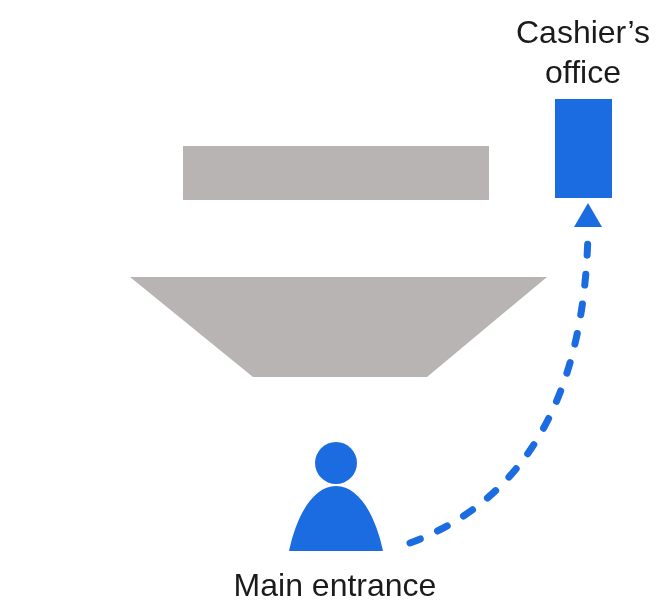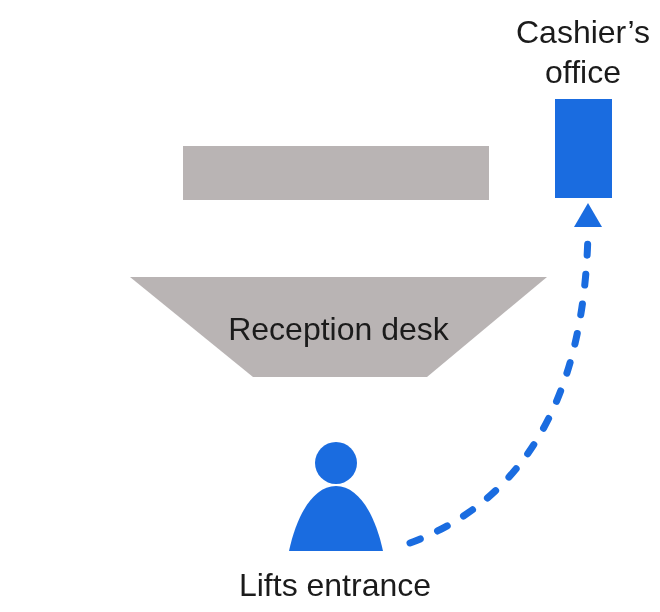--- a/index.html
+++ b/index.html
@@ -71,17 +71,16 @@
     <path d="M 336 486 C 312 486 296 518 289 551 L 383 551 C 376 518 360 486 336 486 Z" fill="#1a6ce0"></path>
 
     <path d="M 410 543 Q 583 478 588 232" fill="none" stroke-width="7" stroke-linecap="round" stroke-dasharray="11 19" stroke="#1a6ce0"></path>
 
     <polygon points="588,203 574,227 602,227" fill="#1a6ce0"></polygon>
   </svg>
 
   <div class="label label-cashier">Cashier’s office</div>
 
 
-  <div class="label label-reception">Reception desk</div>
 
-  <div class="label label-entrance">Lifts entrance</div>
+  <div class="label label-entrance">Main entrance</div>
 
 </div>
 
 </body></html>

